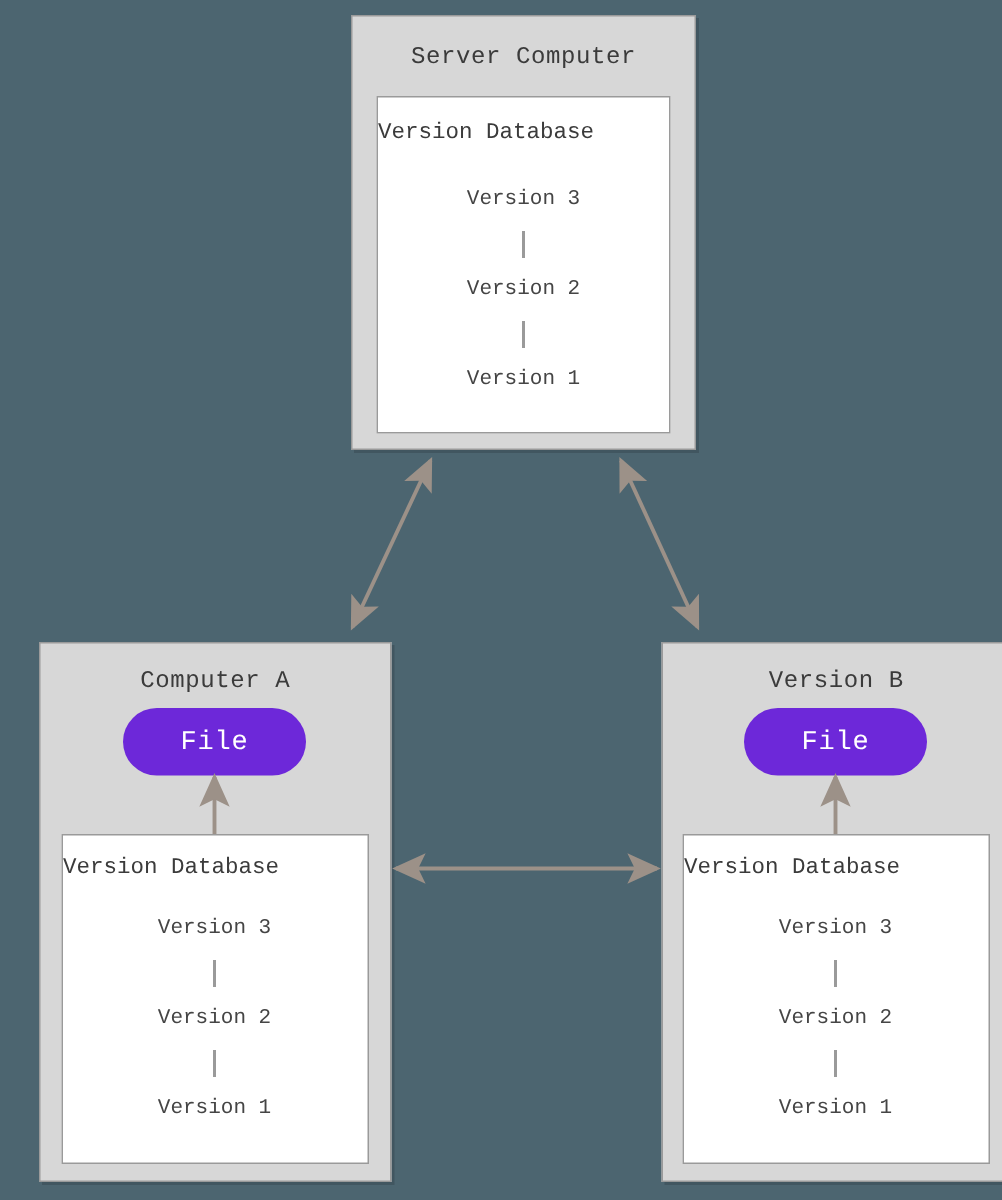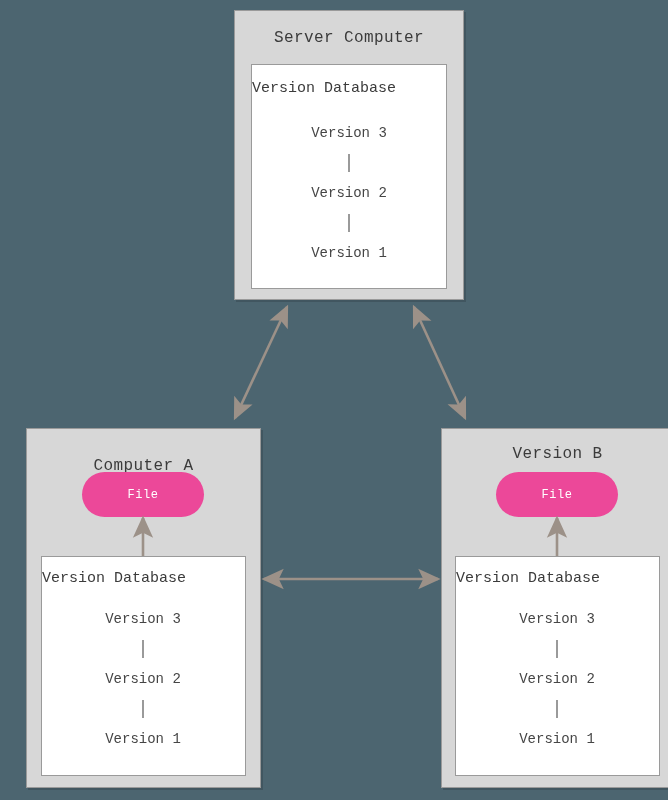--- a/index.html
+++ b/index.html
@@ -72,43 +72,43 @@
     box-sizing: border-box;
     white-space: nowrap;
     z-index: 4;
   }
   .pill-version {
     background: #ffffff;
     color: #454545;
     font-size: 14px;
   }
   .pill-file {
-    background: #ec4899;
+    background: #6d28d9;
     color: #ffffff;
-    font-size: 12px;
+    font-size: 18px;
     letter-spacing: 0.5px;
   }
 
   
   .connector {
     position: absolute;
     width: 2px;
     background: #9a9a9a;
     z-index: 3;
   }
 
   
   #server-machine { left: 218px; top: 10px; width: 230px; height: 290px; }
   #server-title   { margin-top: 18px; }
   #server-vdb     { left: 235px; top: 64px; width: 196px; height: 225px; }
   #server-vdb-title { margin-top: 15px; }
 
   
   #computerA-machine { left: 10px; top: 428px; width: 235px; height: 360px; }
-  #computerA-title   { margin-top: 28px; }
+  #computerA-title   { margin-top: 16px; }
   #computerA-vdb     { left: 25px; top: 556px; width: 205px; height: 220px; }
   #computerA-vdb-title { margin-top: 13px; }
 
   
   #computerB-machine { left: 425px; top: 428px; width: 233px; height: 360px; }
   #computerB-title   { margin-top: 16px; }
   #computerB-vdb     { left: 439px; top: 556px; width: 205px; height: 220px; }
   #computerB-vdb-title { margin-top: 13px; }
 </style>
 </head>

